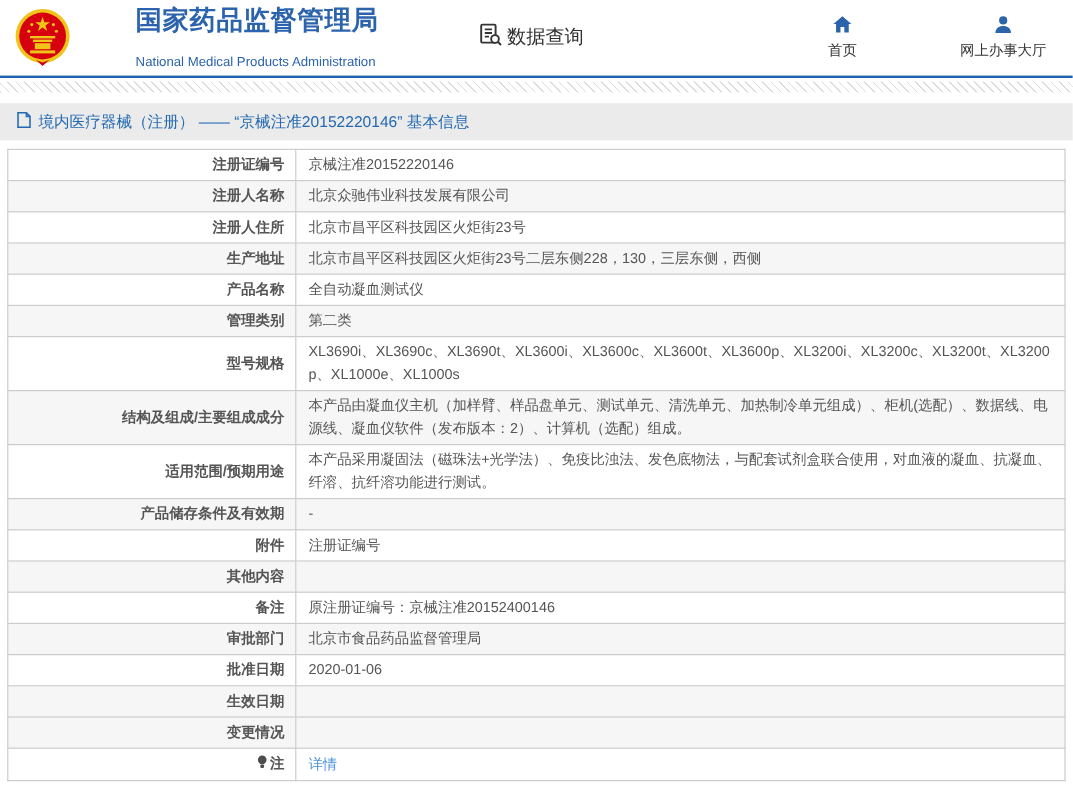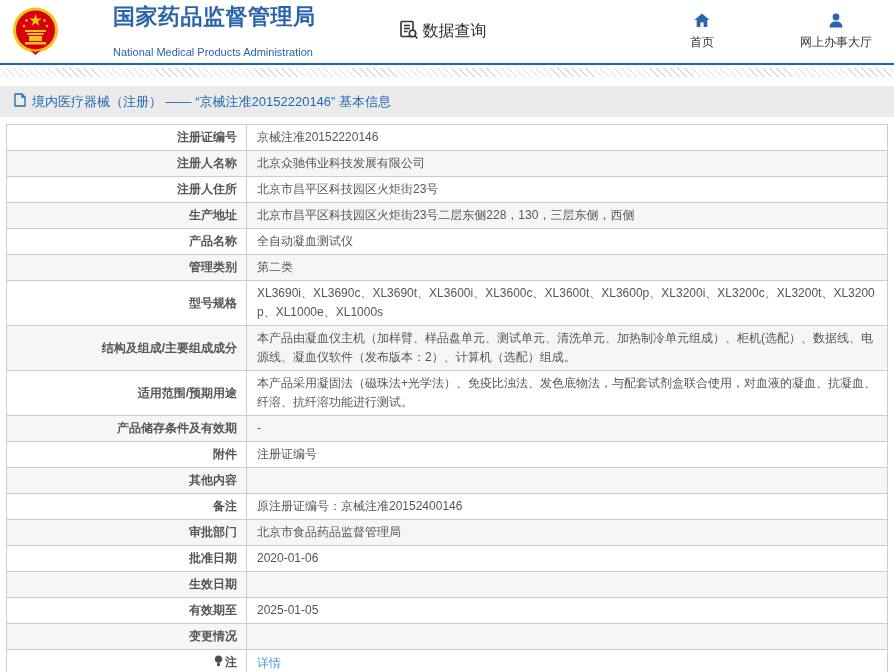--- a/index.html
+++ b/index.html
@@ -185,24 +185,20 @@
         <td class="value-cell">北京市食品药品监督管理局</td>
       </tr>
       <tr>
         <td class="label-cell">批准日期</td>
         <td class="value-cell">2020-01-06</td>
       </tr>
       <tr class="alt">
         <td class="label-cell">生效日期</td>
         <td class="value-cell"></td>
       </tr>
-      <tr>
-        <td class="label-cell">有效期至</td>
-        <td class="value-cell">2025-01-05</td>
-      </tr>
       <tr class="alt">
         <td class="label-cell">变更情况</td>
         <td class="value-cell"></td>
       </tr>
       <tr>
         <td class="label-cell"><span class="note-icon"><svg width="9" height="12" viewBox="0 0 9 12">
               <circle cx="4.5" cy="4.2" r="3.6" fill="#4d4d4d"></circle>
               <rect x="3" y="8" width="3" height="3" rx="0.8" fill="#4d4d4d"></rect>
             </svg></span>注</td>
         <td class="value-cell"><a class="details">详情</a></td>

